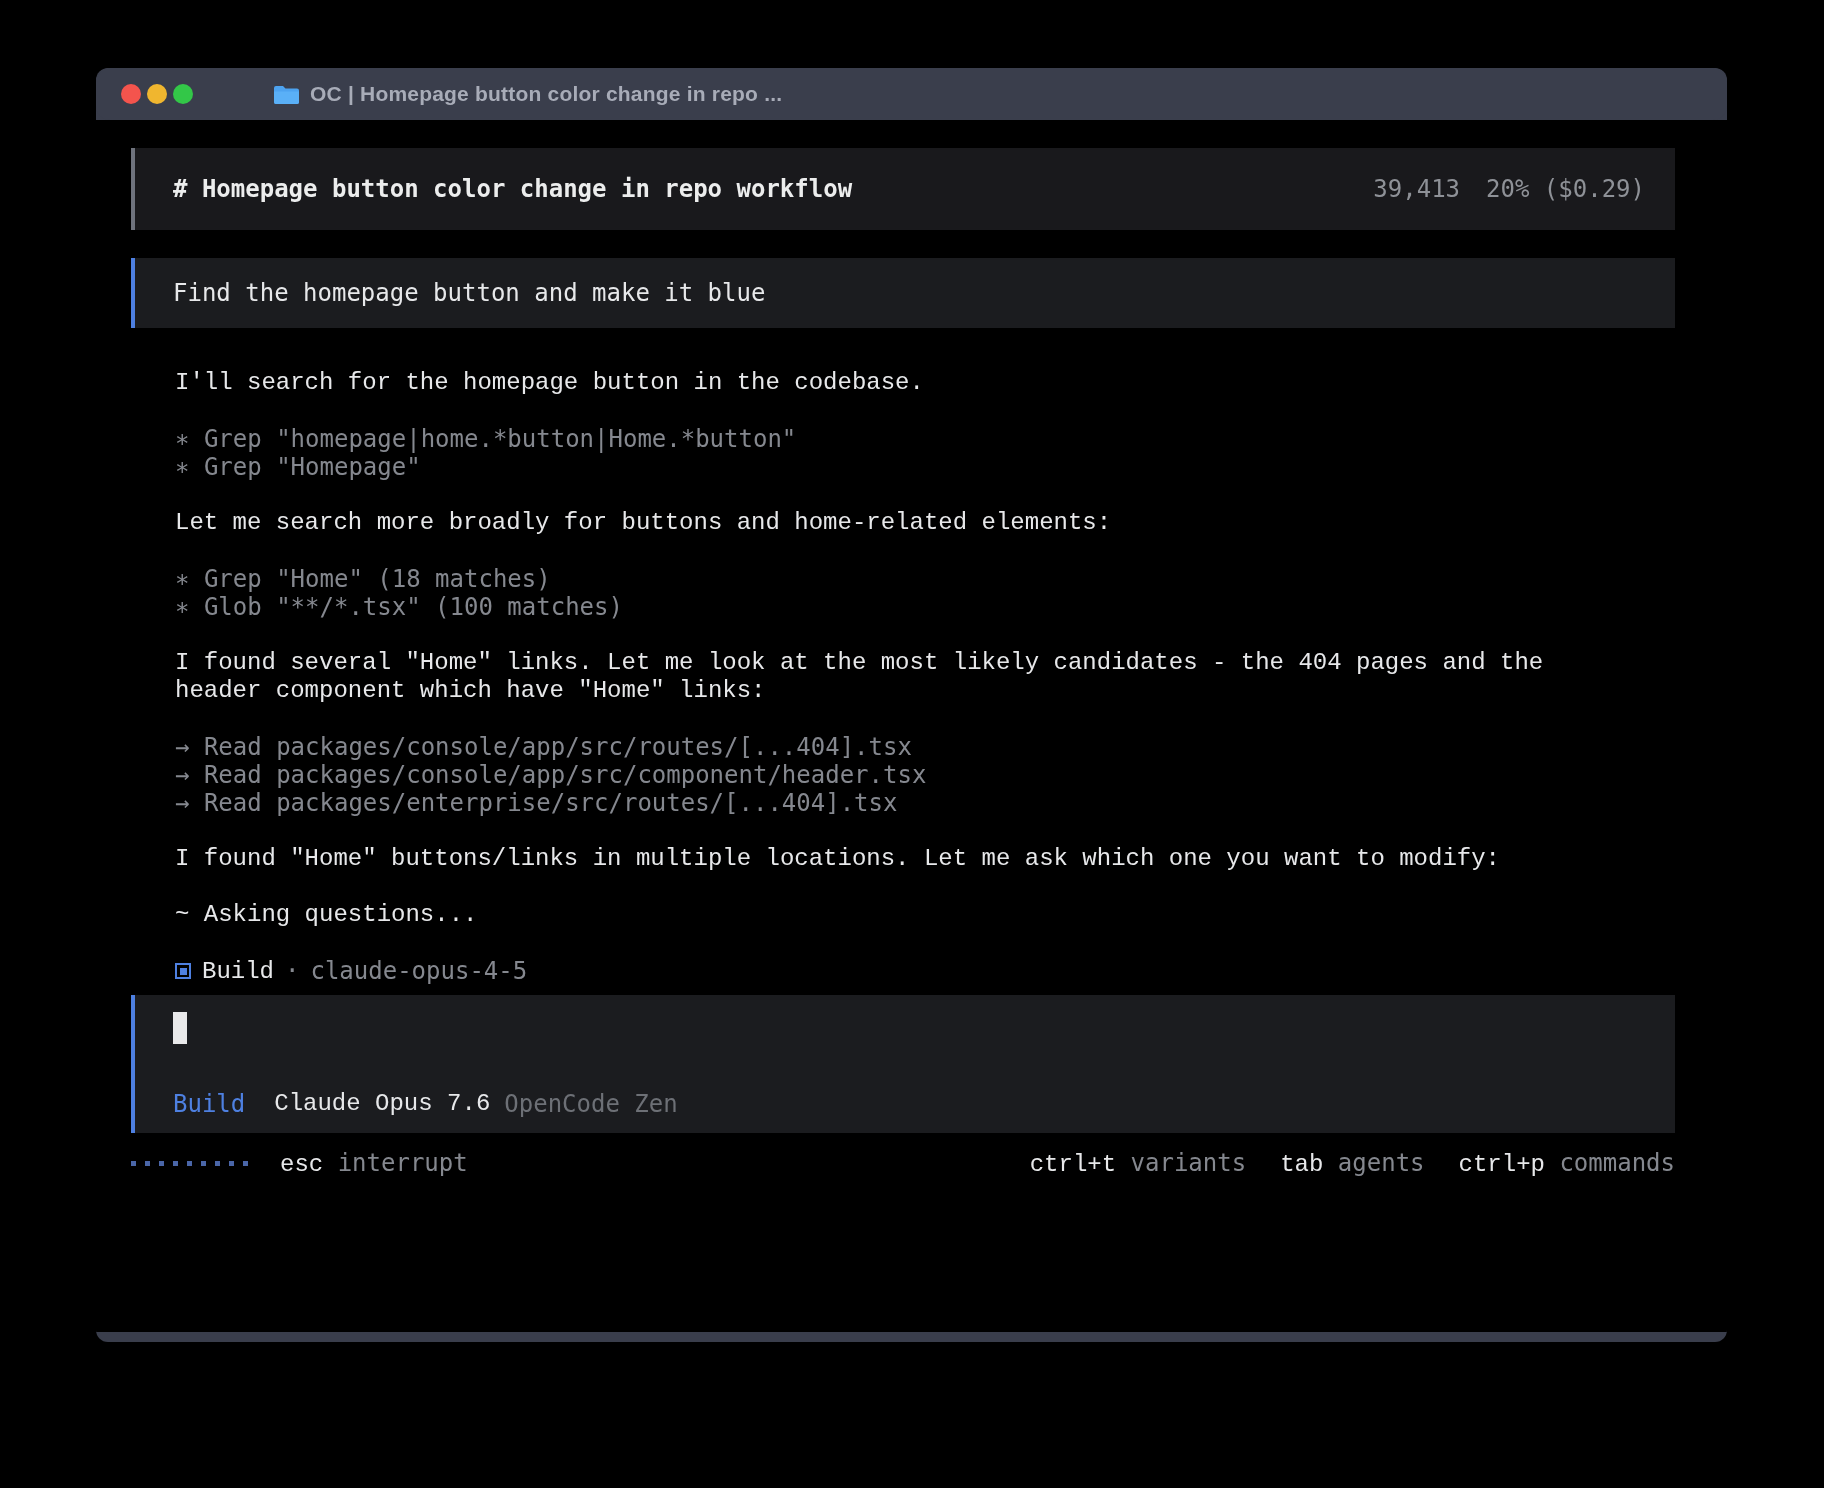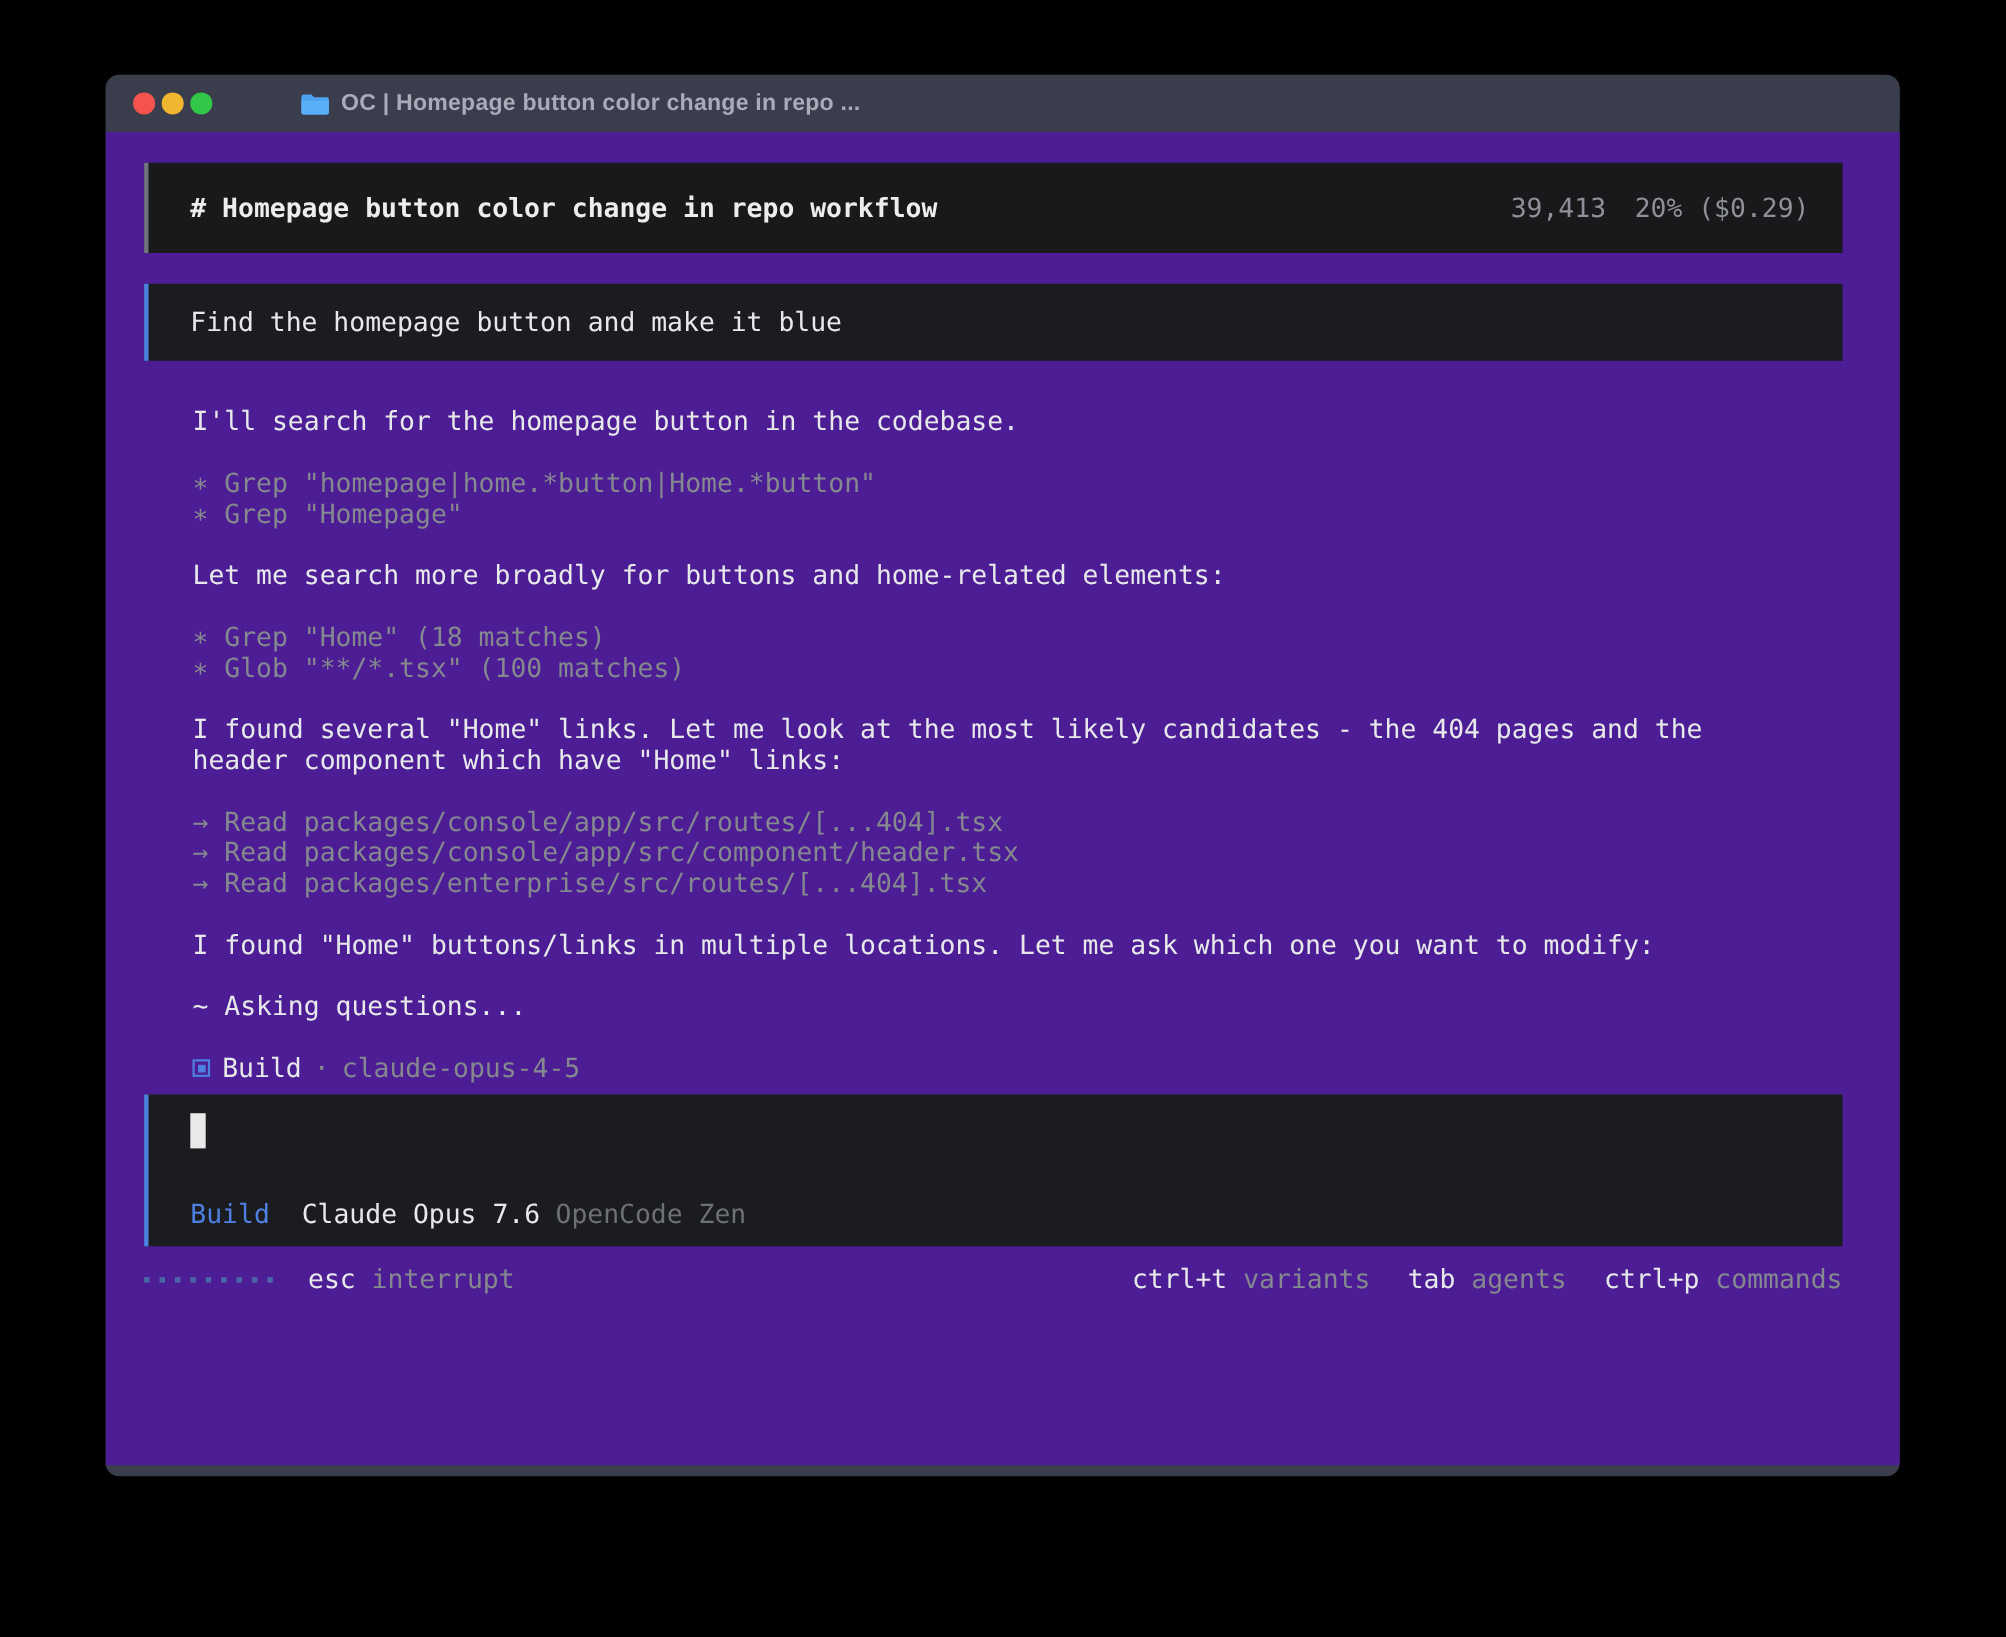--- a/index.html
+++ b/index.html
@@ -16,24 +16,24 @@
   .light { width:20px; height:20px; border-radius:50%; }
   .light.red    { background:#f4544d; }
   .light.yellow { background:#f0b62f; }
   .light.green  { background:#33c748; }
   .title-wrap { display:flex; align-items:center; gap:10px; margin-left:80px; }
   .folder-icon { width:27px; height:21px; position:relative; }
   .title-text { font-family:"Liberation Sans", sans-serif; font-weight:700;
                 font-size:21px; color:#a8acb8; letter-spacing:.2px; }
 
   
-  .term { height:1212px; background:#4c1d95; padding:28px 52px 0 35px;
+  .term { height:1212px; background:#000000; padding:28px 52px 0 35px;
           display:flex; flex-direction:column; }
   .line { font-size:24px; line-height:28px; white-space:pre-wrap; }
-  .t-white { color:#e7e8ea; }
+  .t-white { color:#e7e8ea;font-family:Liberation Mono, monospace; }
   .t-gray  { color:#85888f; }
   .t-dim   { color:#6d7076; }
   .t-blue  { color:#4e80e1; }
 
   .block { border-left:4px solid #4e80e1; background:#1b1c1f; }
 
   .session-header { border-left:4px solid #6f737d; background:#19191c;
                     height:82px; display:flex; align-items:center;
                     justify-content:space-between; padding:0 30px 0 38px;
                     margin-bottom:28px; }

